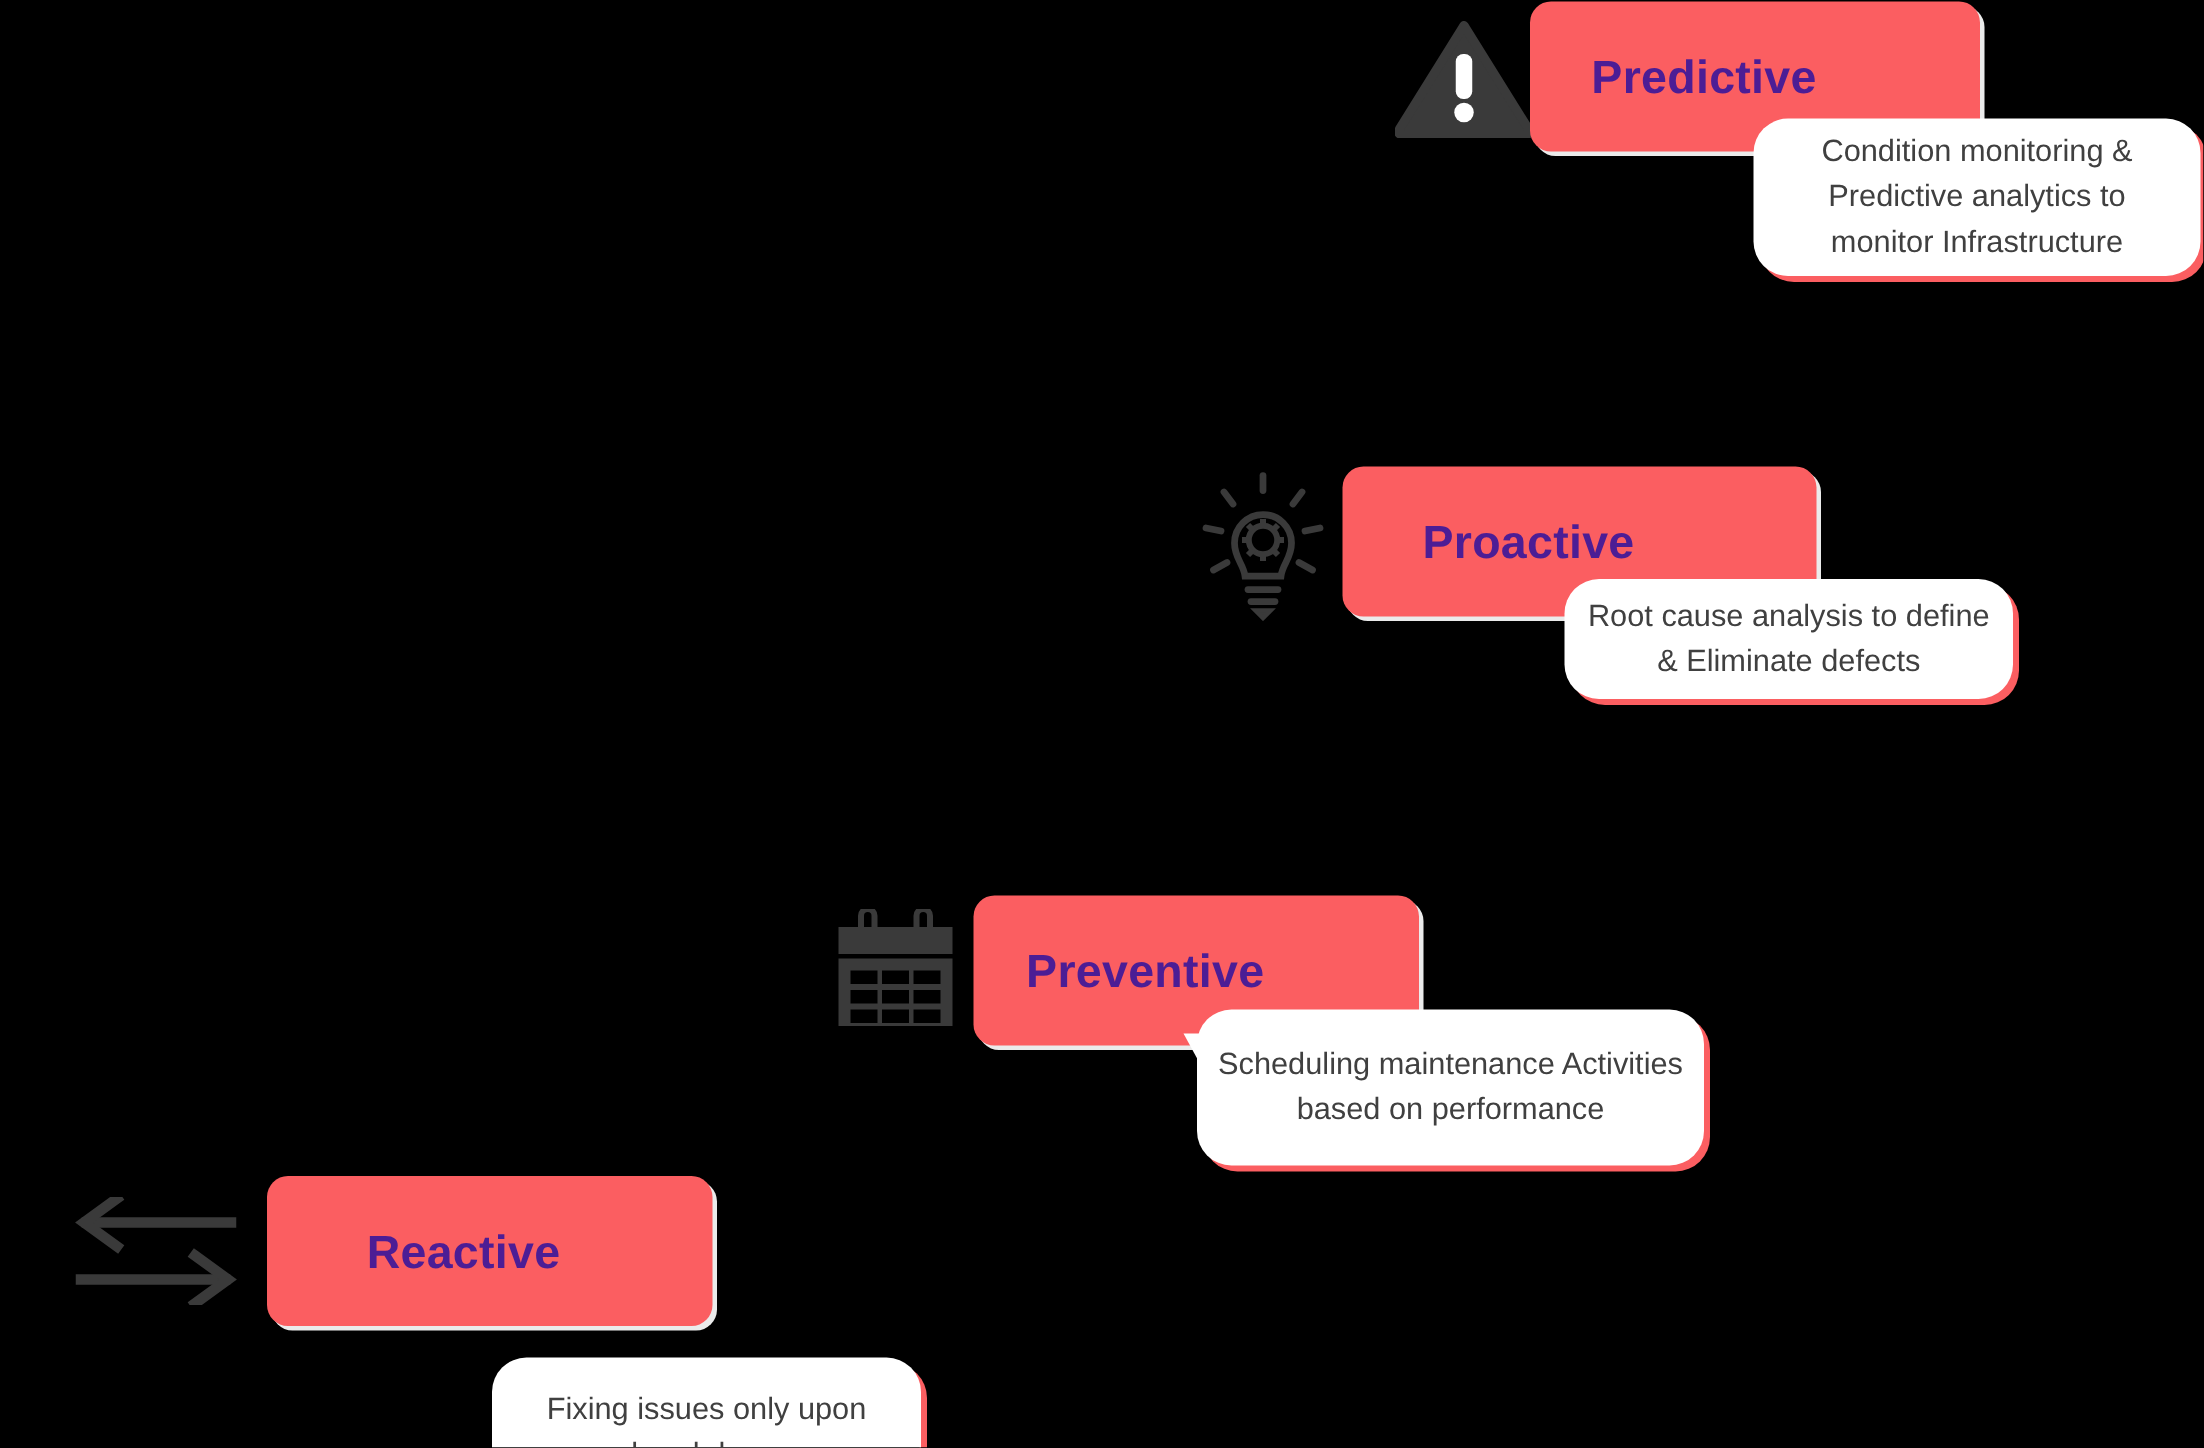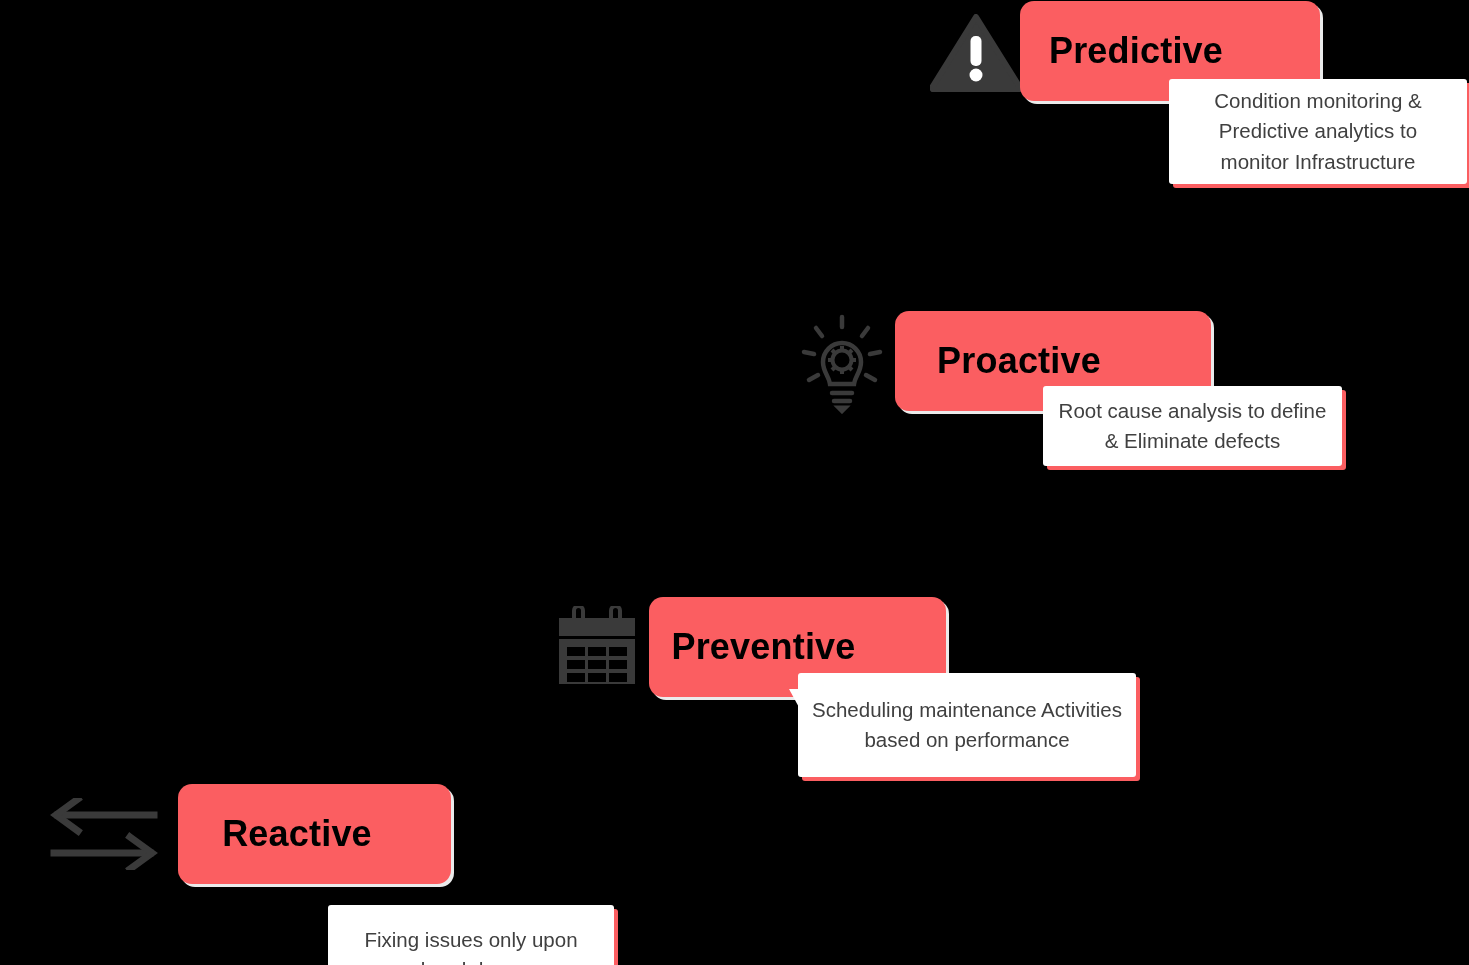--- a/index.html
+++ b/index.html
@@ -36,35 +36,35 @@
     box-sizing: border-box;
     background: #fb5e61;
     border-radius: 14px;
     box-shadow: 3px 3px 0 0 rgba(255,255,255,0.92);
     display: flex;
     align-items: center;
     justify-content: center;
     z-index: 2;
   }
   .pill-label {
-    color: #000000;
-    font-size: 36px;
+    color: #4c1d95;
+    font-size: 31px;
     font-weight: bold;
     letter-spacing: 0.2px;
     line-height: 1;
     white-space: nowrap;
     transform: translateX(-34px);
   }
 
   
   .callout {
     position: absolute;
     box-sizing: border-box;
     background: #ffffff;
-    border-radius: 3px;
+    border-radius: 23px;
     box-shadow: 4px 4px 0 0 #fb5e61;
     display: flex;
     align-items: center;
     justify-content: center;
     text-align: center;
     z-index: 3;
     padding: 6px 14px;
   }
   .callout-text {
     color: #404040;
@@ -198,21 +198,21 @@
 
           <line x1="106" y1="17" x2="10" y2="17"></line>
           <polyline points="30,1 8,17 30,33"></polyline>
 
           <line x1="6" y1="55" x2="102" y2="55"></line>
           <polyline points="82,39 104,55 82,71"></polyline>
         </g>
       </svg>
     </span>
 
-    <div class="pill" style="left:178px; top:784px; width:273px; height:100px;padding-left:33px;">
+    <div class="pill" style="left:178px; top:784px; width:297px; height:100px;padding-left:33px;">
       <span class="pill-label">Reactive</span>
     </div>
 
     <div class="callout" style="left:328px; top:860px; width:286px; height:100px;margin-top:45px;">
       <span class="callout-text">Fixing issues only upon breakdown</span>
     </div>
   </div>
 
 </div>
 

